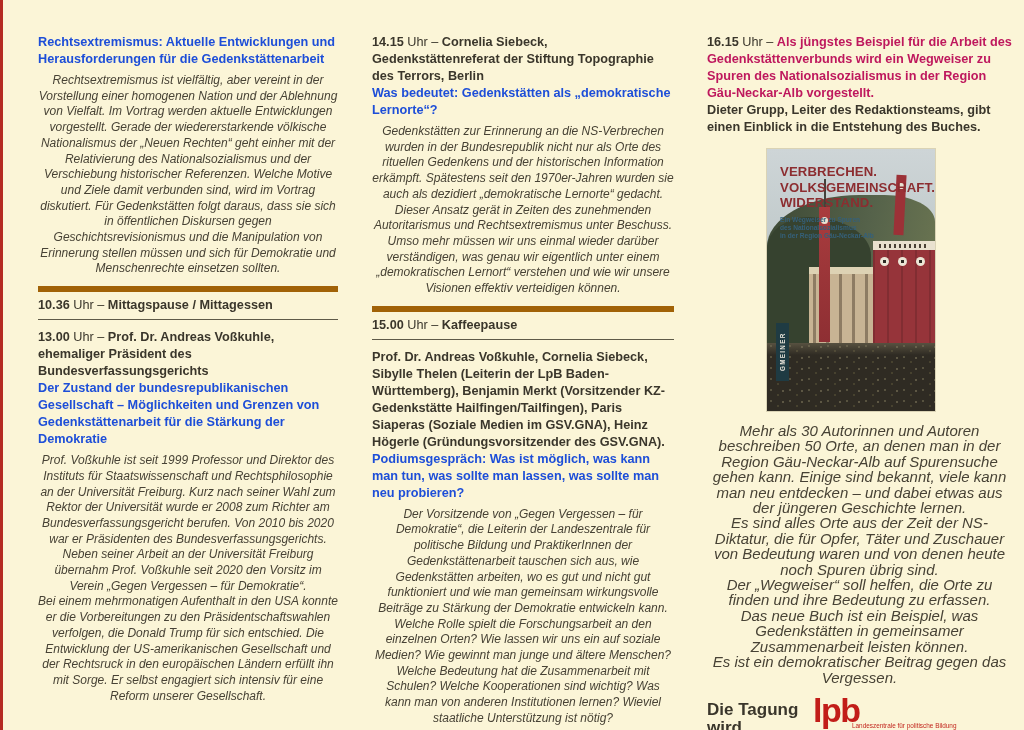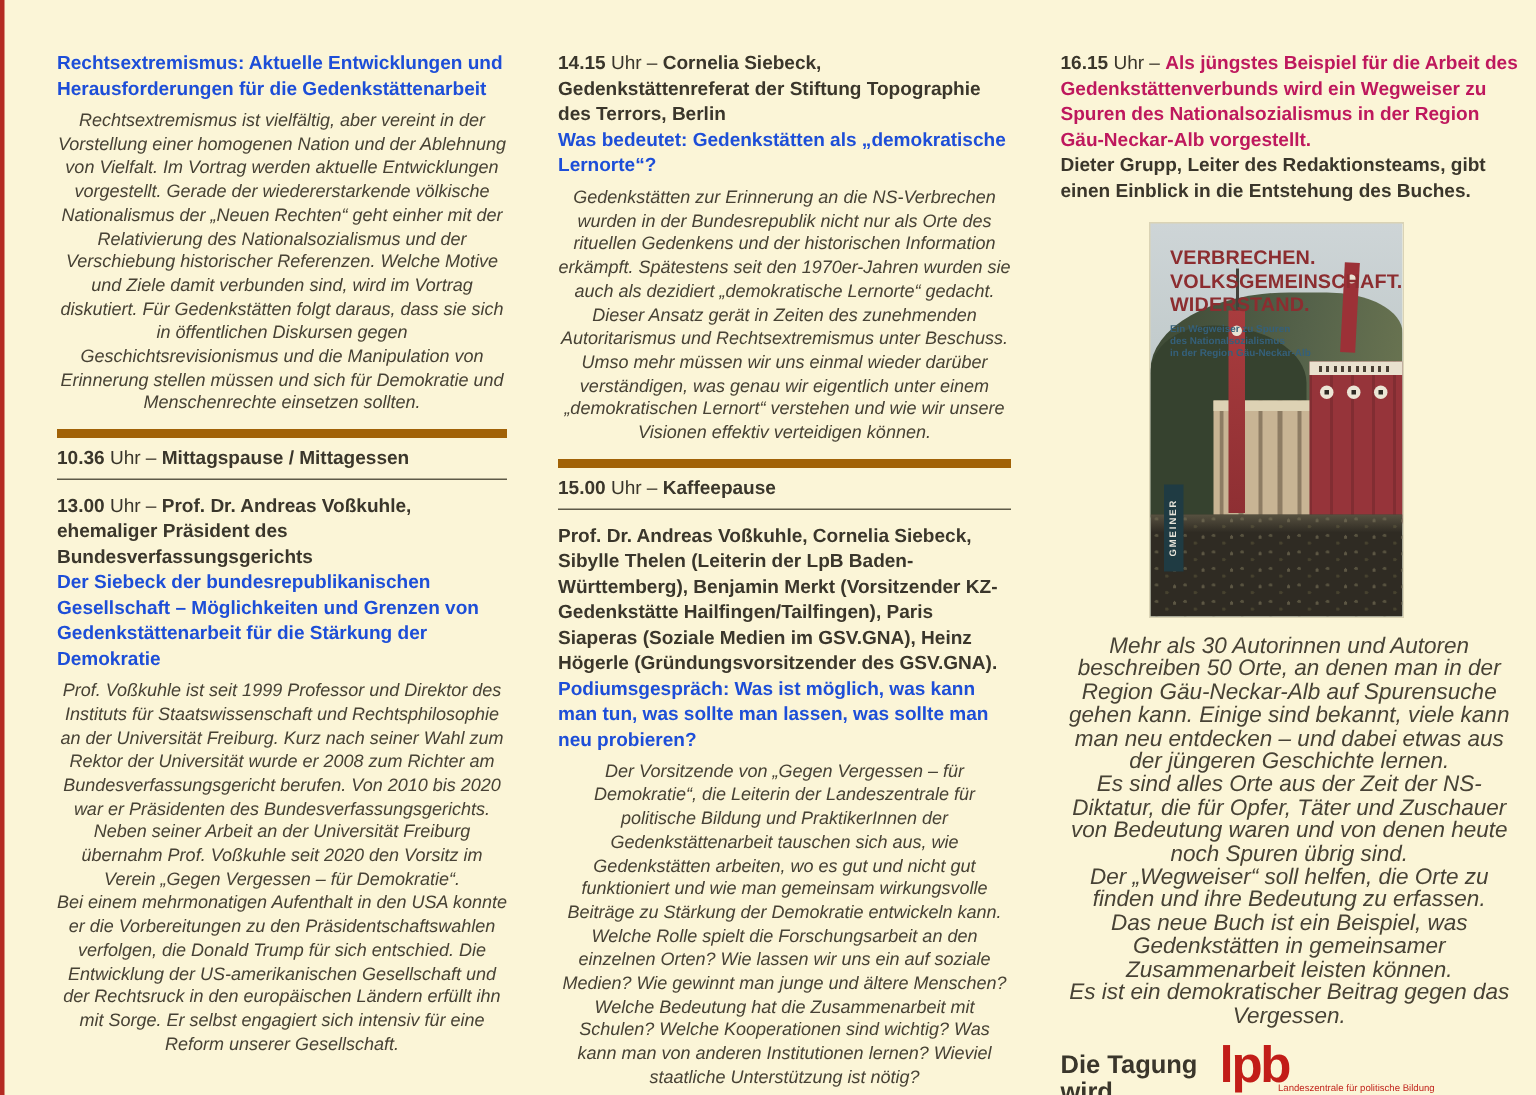--- a/index.html
+++ b/index.html
@@ -100,21 +100,21 @@
   <div class="red">Rechtsextremismus: Aktuelle Entwicklungen und Herausforderungen für die Gedenkstättenarbeit</div>
   <div class="body">Rechtsextremismus ist vielfältig, aber vereint in der Vorstellung einer homogenen Nation und der Ablehnung von Vielfalt. Im Vortrag werden aktuelle Entwicklungen vorgestellt. Gerade der wiedererstarkende völkische Nationalismus der „Neuen Rechten“ geht einher mit der Relativierung des Nationalsozialismus und der Verschiebung historischer Referenzen. Welche Motive und Ziele damit verbunden sind, wird im Vortrag diskutiert. Für Gedenkstätten folgt daraus, dass sie sich in öffentlichen Diskursen gegen Geschichtsrevisionismus und die Manipulation von Erinnerung stellen müssen und sich für Demokratie und Menschenrechte einsetzen sollten.</div>
 
   <div class="break-row">
     <span>10.36</span><span class="uhr"> Uhr – </span><span>Mittagspause / Mittagessen</span>
   </div>
 
   <div class="head">
     <span>13.00</span><span class="uhr"> Uhr – </span><span>Prof. Dr. Andreas Voßkuhle, ehemaliger Präsident des Bundesverfassungsgerichts</span>
   </div>
-  <div class="red">Der Siebeck der bundesrepublikanischen Gesellschaft – Möglichkeiten und Grenzen von Gedenkstättenarbeit für die Stärkung der Demokratie</div>
+  <div class="red">Der Zustand der bundesrepublikanischen Gesellschaft – Möglichkeiten und Grenzen von Gedenkstättenarbeit für die Stärkung der Demokratie</div>
   <div class="body">Prof. Voßkuhle ist seit 1999 Professor und Direktor des Instituts für Staatswissenschaft und Rechtsphilosophie an der Universität Freiburg. Kurz nach seiner Wahl zum Rektor der Universität wurde er 2008 zum Richter am Bundesverfassungsgericht berufen. Von 2010 bis 2020 war er Präsidenten des Bundesverfassungsgerichts. Neben seiner Arbeit an der Universität Freiburg übernahm Prof. Voßkuhle seit 2020 den Vorsitz im Verein „Gegen Vergessen – für Demokratie“.
 Bei einem mehrmonatigen Aufenthalt in den USA konnte er die Vorbereitungen zu den Präsidentschaftswahlen verfolgen, die Donald Trump für sich entschied. Die Entwicklung der US-amerikanischen Gesellschaft und der Rechtsruck in den europäischen Ländern erfüllt ihn mit Sorge. Er selbst engagiert sich intensiv für eine Reform unserer Gesellschaft.</div>
 </div>
 
 <div class="col" id="col2">
   <div class="head">
     <span>14.15</span><span class="uhr"> Uhr – </span><span>Cornelia Siebeck, Gedenkstättenreferat der Stiftung Topographie des Terrors, Berlin</span>
   </div>
   <div class="red">Was bedeutet: Gedenkstätten als „demokratische Lernorte“?</div>
   <div class="body">Gedenkstätten zur Erinnerung an die NS-Verbrechen wurden in der Bundesrepublik nicht nur als Orte des rituellen Gedenkens und der historischen Information erkämpft. Spätestens seit den 1970er-Jahren wurden sie auch als dezidiert „demokratische Lernorte“ gedacht. Dieser Ansatz gerät in Zeiten des zunehmenden Autoritarismus und Rechtsextremismus unter Beschuss. Umso mehr müssen wir uns einmal wieder darüber verständigen, was genau wir eigentlich unter einem „demokratischen Lernort“ verstehen und wie wir unsere Visionen effektiv verteidigen können.</div>

